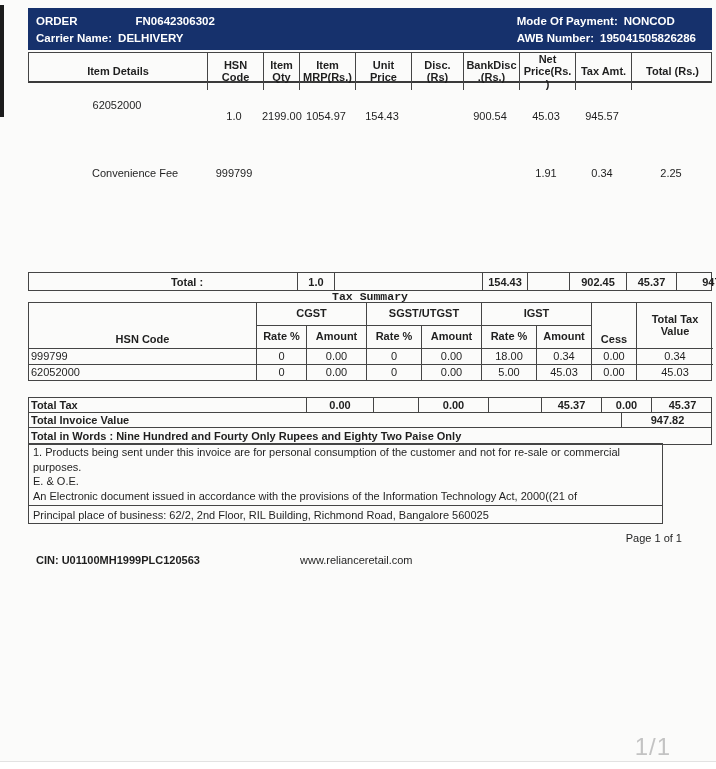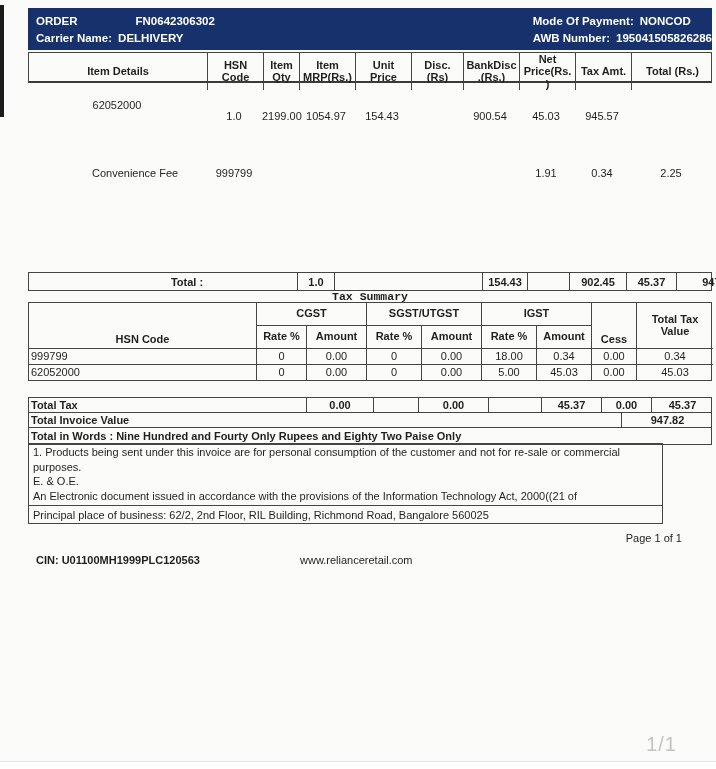--- a/index.html
+++ b/index.html
@@ -8,21 +8,21 @@
 
   .stage { position:relative; width:716px; height:769px; background:#fbfbfa; overflow:hidden; color:#1f1f1f; }
 
   .photo-edge { position:absolute; left:0; top:5px; width:4px; height:112px; background:#1c1c1c; }
 
   .doc { position:absolute; left:28px; top:8px; width:684px; }
 
   
   .bluebar { position:absolute; top:0; left:0; width:684px; height:42px; background:var(--navy,#16316c);
              color:#fff; font-weight:bold; font-size:11.5px; display:flex; justify-content:space-between;
-             padding:5px 0 4px 8px; }
+             padding:5px 16px 4px 8px; }
   .bb-col { display:flex; flex-direction:column; justify-content:space-between; }
   .bb-row { white-space:nowrap; line-height:16px; }
   .order-num { margin-left:58px; }
   .bb-gap { margin-left:6px; }
 
   
   .grid10 { display:grid; grid-template-columns:178px 56px 36px 56px 56px 52px 56px 56px 56px 82px; }
   .items-head { position:absolute; top:44px; left:0; width:684px; height:31px;
                 border-top:1px solid var(--bd,#454545); border-bottom:2px solid #3a3a3a;
                 border-left:1px solid var(--bd,#454545); border-right:1px solid var(--bd,#454545); }
@@ -78,21 +78,21 @@
   .n1 { padding:1px 4px 2px 4px; line-height:14.5px; border-bottom:1px solid var(--bd,#454545); }
   .n2 { height:17px; display:flex; align-items:center; padding-left:4px; }
 
   
   .page-of { position:absolute; top:524px; right:30px; font-size:11px; }
   .cin-row { position:absolute; top:546px; left:0; width:684px; height:16px; font-size:11px; }
   .cin { position:absolute; left:8px; font-weight:bold; }
   .site { position:absolute; left:272px; }
 
   
-  .page-indicator { position:absolute; right:39px; top:733px; font-size:20px; color:var(--muted,#c3c3c3);
+  .page-indicator { position:absolute; right:45px; top:733px; font-size:24px; color:var(--muted,#c3c3c3);
                     letter-spacing:1px; }
   .bottom-strip { position:absolute; left:0; top:761px; width:716px; height:8px; background:#fff;
                   border-top:1px solid #e2e2e2; }
 </style>
 </head>
 <body>
 
 <div class="stage">
   <div class="photo-edge"></div>
 

